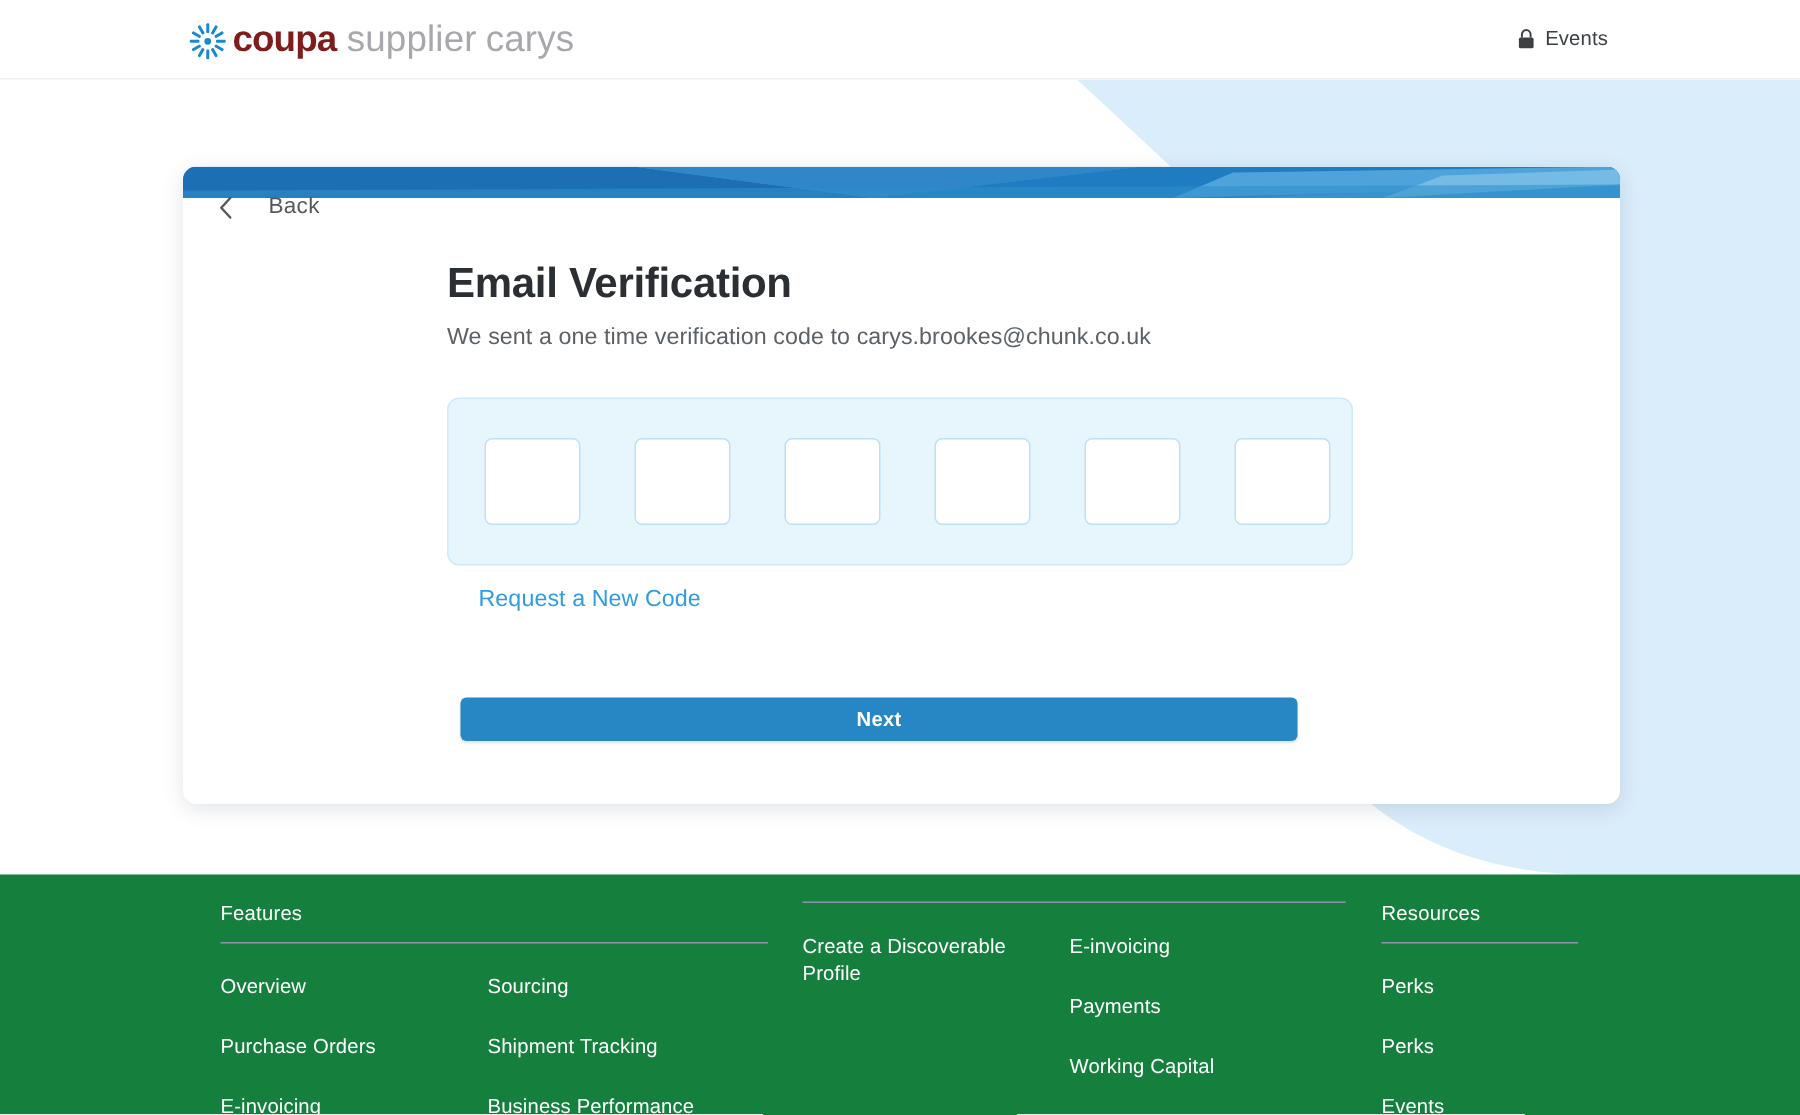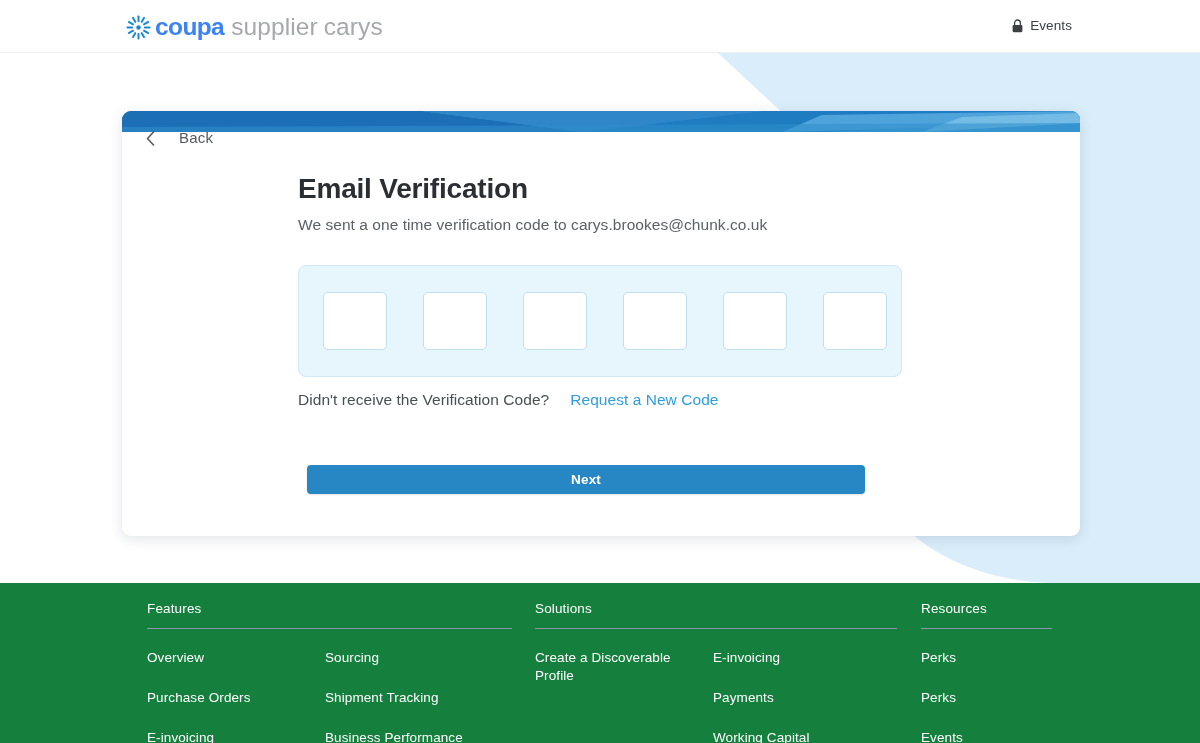--- a/index.html
+++ b/index.html
@@ -46,21 +46,21 @@
   }
   .logo-text {
     font-size: 24.5px;
     letter-spacing: -0.3px;
     line-height: 1;
     white-space: nowrap;
     display: flex;
     align-items: baseline;
   }
   .logo-coupa {
-    color: #3b82f6;
+    color: #7f1d1d;
     font-weight: bold;
     letter-spacing: -0.6px;
   }
   .logo-supplier {
     color: #a6a8ab;
     font-weight: 300;
     margin-left: 7px;
     letter-spacing: 0.1px;
   }
   .logo-portal {
@@ -362,21 +362,20 @@
       <div class="otp-panel">
         <input class="otp-slot" type="text" maxlength="1" value="" style="">
         <input class="otp-slot" type="text" maxlength="1" value="" style="">
         <input class="otp-slot" type="text" maxlength="1" value="" style="">
         <input class="otp-slot" type="text" maxlength="1" value="" style="">
         <input class="otp-slot" type="text" maxlength="1" value="" style="">
         <input class="otp-slot" type="text" maxlength="1" value="" style="">
       </div>
 
       <div class="resend-row">
-        <span class="resend-text">Didn't receive the Verification Code?</span>
         <a class="resend-link">Request a New Code</a>
       </div>
 
       <button class="next-btn">Next</button>
     </div>
   </div>
 
   <div class="footer">
     <div class="footer-inner">
 
@@ -391,21 +390,20 @@
           </div>
           <div class="flist flist-b">
             <a class="fitem">Sourcing</a>
             <a class="fitem">Shipment Tracking</a>
             <a class="fitem">Business Performance</a>
           </div>
         </div>
       </div>
 
       <div class="fcol fcol-solutions">
-        <div class="fhead">Solutions</div>
         <div class="fdivider"></div>
         <div class="flists">
           <div class="flist flist-a">
             <a class="fitem">Create a Discoverable Profile</a>
           </div>
           <div class="flist flist-b">
             <a class="fitem">E-invoicing</a>
             <a class="fitem">Payments</a>
             <a class="fitem">Working Capital</a>
           </div>

